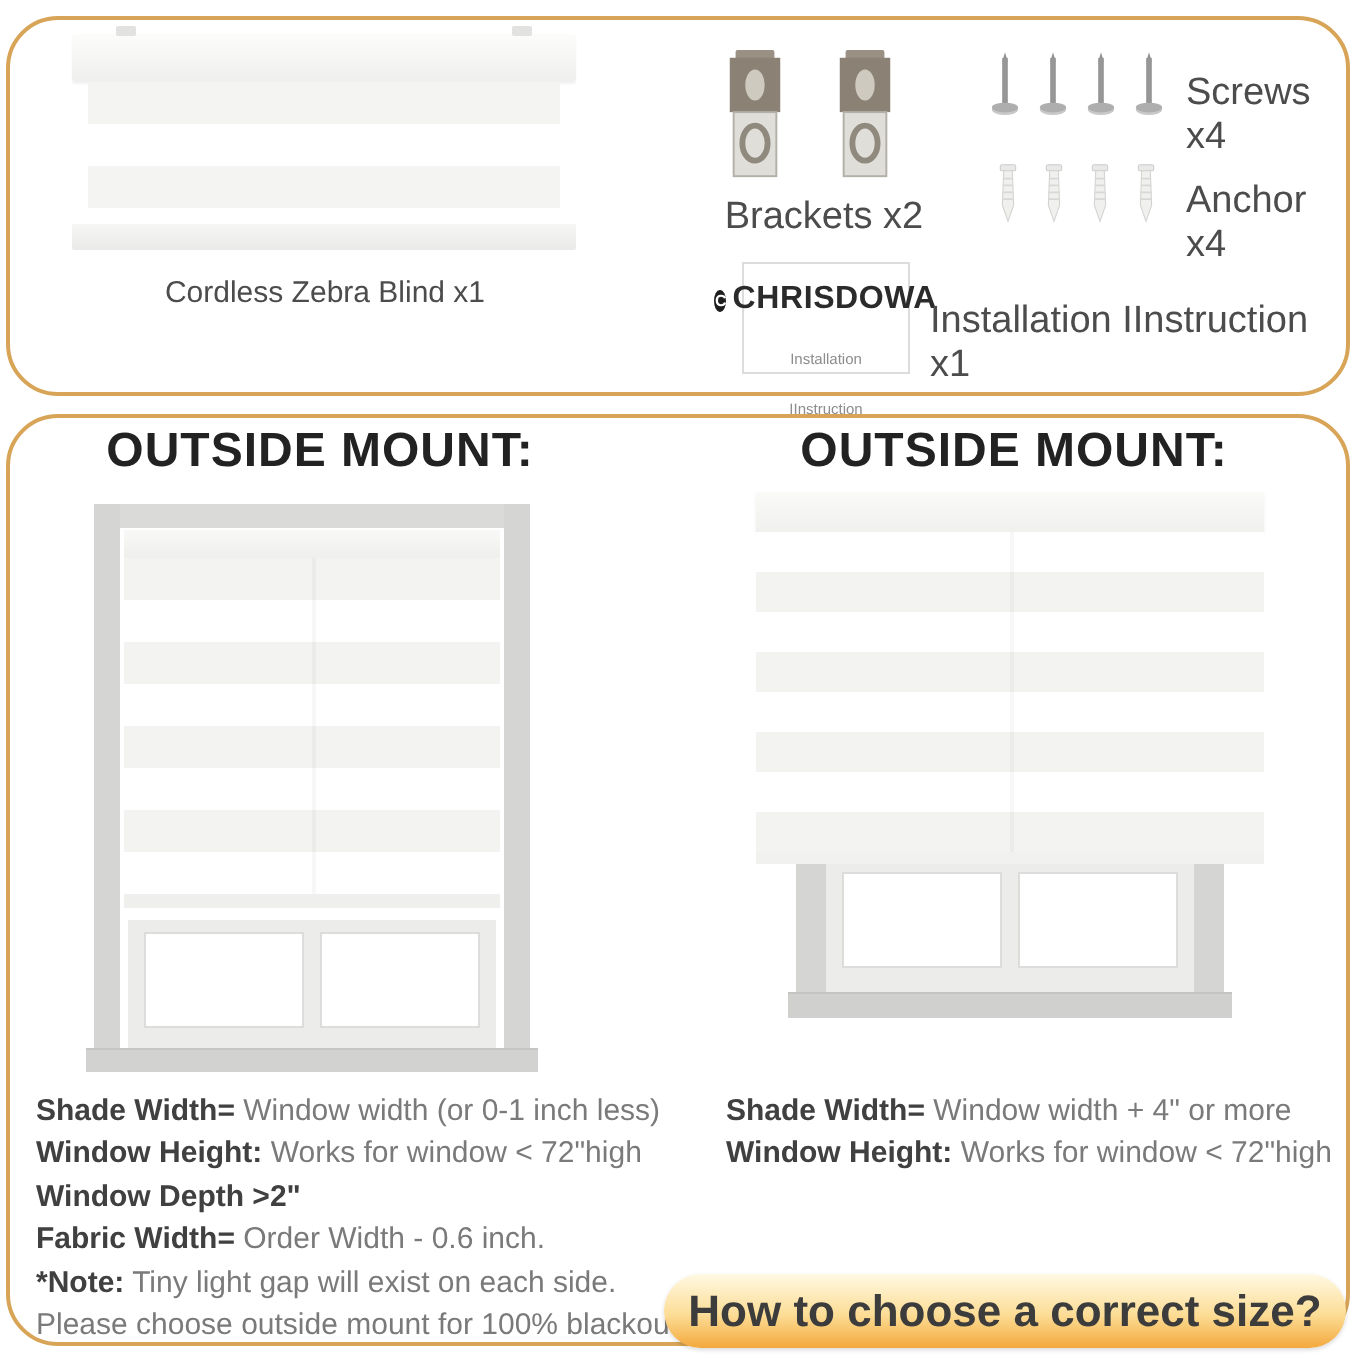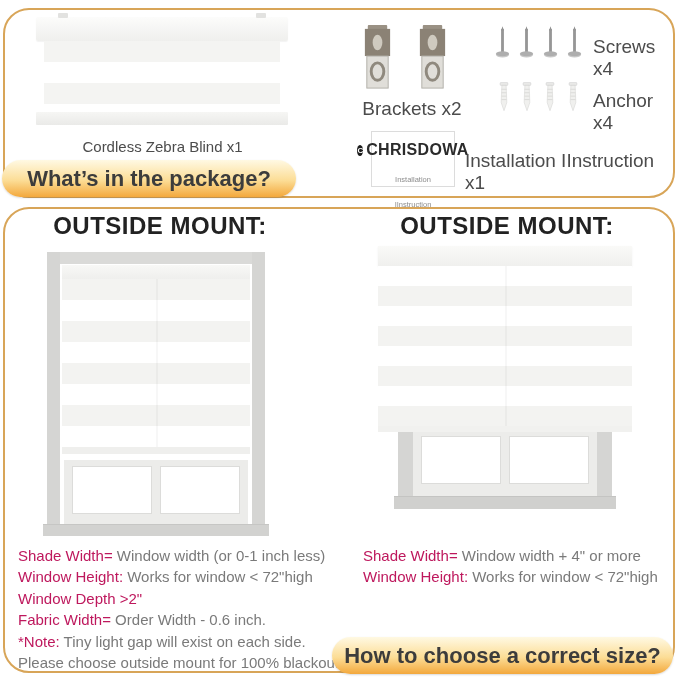--- a/index.html
+++ b/index.html
@@ -81,21 +81,21 @@
             border-top:1px solid #c4c4c2; }
   .o-blind { position:absolute; left:0; top:0; width:254px; }
   .ob-rail { height:20px; background:linear-gradient(#fafaf8,#f0f0ee); box-shadow:0 1px 2px rgba(0,0,0,.06); }
   .ob-stripes { height:160px; position:relative;
                 background:repeating-linear-gradient(to bottom,#ffffff 0 20px,#f3f3f1 20px 40px); }
   .ob-bottom { height:6px; background:#f1f1ef; }
 
   .specs { position:absolute; font-size:15px; line-height:21.4px; }
   #inside-specs { left:13px; top:336px; }
   #outside-specs { left:358px; top:336px; }
-  .spec-line .b { font-weight:400; color:#be185d; }
+  .spec-line .b { font-weight:700; color:#404040; }
   .spec-line .r { color:#7a7a7a; }
 </style>
 </head>
 <body>
 
 <div class="page">
 
   <div class="panel" id="package-panel">
 
     <div class="pkg-blind">
@@ -188,21 +188,20 @@
       <div class="brand-row">
         <span class="logo-dot">C</span>
         <span class="brand-name">CHRISDOWA</span>
       </div>
       <div class="card-line">Installation</div>
       <div class="card-line">IInstruction</div>
     </div>
     <div class="caption" id="instruction-caption">Installation IInstruction x1</div>
   </div>
 
-  <div class="pill" id="package-pill">What’s in the package?</div>
 
   <div class="panel" id="size-panel">
 
     <div class="mount-heading" id="inside-heading">OUTSIDE MOUNT:</div>
     <div class="mount-heading" id="outside-heading">OUTSIDE MOUNT:</div>
 
     <div class="window-inside">
       <div class="wf-top"></div>
       <div class="wf-left"></div>
       <div class="wf-right"></div>

